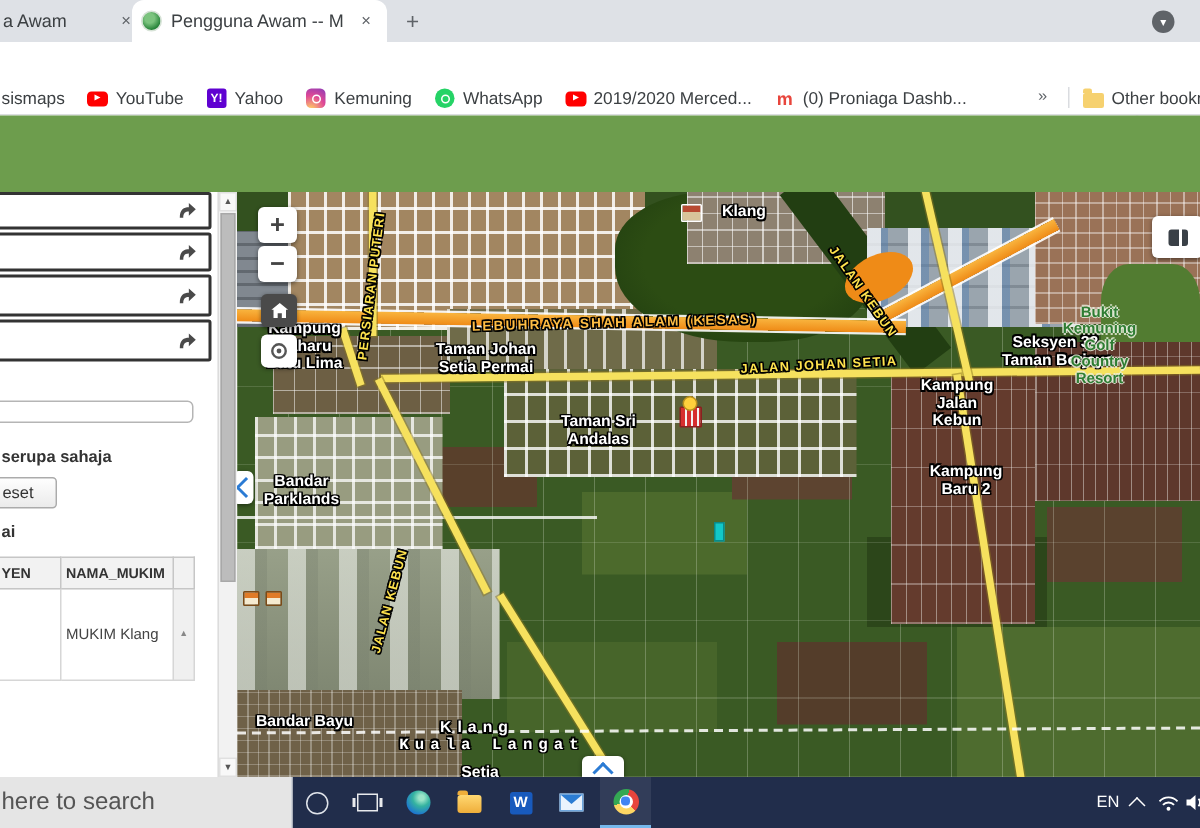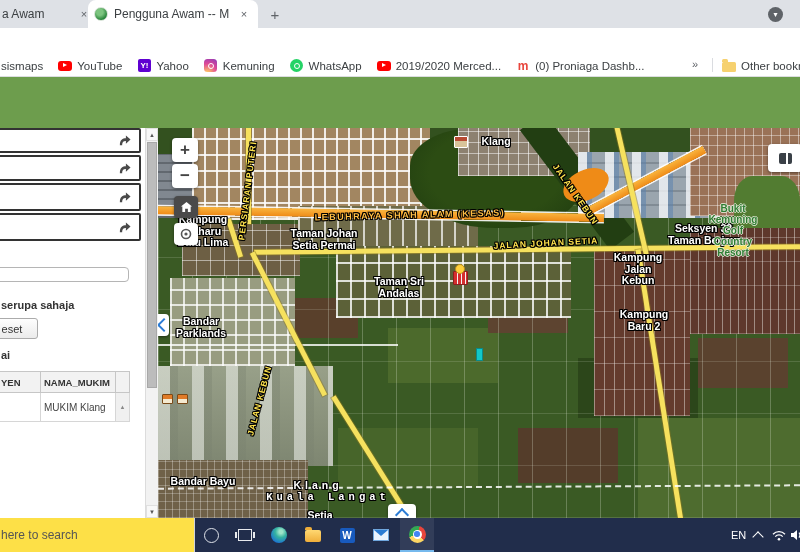--- a/index.html
+++ b/index.html
@@ -61,21 +61,21 @@
   #sidebar{position:absolute;left:0;top:128px;width:158px;height:390px;background:#fff;overflow:hidden}
   .acc{position:absolute;left:-20px;width:161px;height:24px;background:#fff;border:2px solid #333;
        border-radius:2px;box-sizing:border-box;display:flex;align-items:center;justify-content:flex-end;padding-right:7px}
   .field{position:absolute;left:-12px;top:139px;width:141px;height:15px;border:1px solid #b5b5b5;border-radius:4px;background:#fff;box-sizing:border-box}
   .note{position:absolute;left:1px;top:171px;font-size:11px;font-weight:bold;color:#333}
   .sbtn{position:absolute;height:21px;border:1px solid #ababab;border-radius:3px;background:linear-gradient(#fefefe,#ebebeb);
         font-size:11px;color:#333;display:flex;align-items:center;justify-content:center;gap:4px;box-sizing:border-box}
   .res-label{position:absolute;left:1px;top:221px;font-size:11px;font-weight:bold;color:#333}
   .stable{position:absolute;left:-40px;top:243px;width:170px;border:1px solid #c6c6c6;font-size:10px;color:#444;border-collapse:collapse;background:#fff}
   .stable th{background:#f2f2f2;border:1px solid #c6c6c6;font-size:9.5px;color:#333;height:20px;text-align:left;padding:0 3px;font-weight:bold}
-  .stable td{border:1px solid #d6d6d6;height:28px;padding:0 3px;vertical-align:middle}
+  .stable td{border:1px solid #d6d6d6;height:28px;padding:16px 3px;vertical-align:middle}
   .mini-scroll{width:10px;background:#f0f0f0;text-align:center;font-size:6px;color:#888;vertical-align:top;padding-top:2px}
   .sb-scroll{position:absolute;left:145px;top:0;width:13px;height:390px;background:#f2f2f2;border-left:1px solid #dcdcdc;box-sizing:border-box}
   .sb-arrow{position:absolute;left:0;width:12px;height:13px;background:#f8f8f8;color:#555;font-size:6px;
             display:flex;align-items:center;justify-content:center;border:1px solid #e0e0e0;box-sizing:border-box}
   .sb-thumb{position:absolute;left:1px;top:14px;width:10px;height:246px;background:#bcbcbc;border:1px solid #a8a8a8;box-sizing:border-box}
   
   #map{position:absolute;left:158px;top:128px;width:642px;height:390px;background:#33511f;overflow:hidden}
   #map .d{position:absolute}
   .maplabel{position:absolute;transform:translate(-50%,0);color:#fff;font-weight:bold;font-size:10.5px;line-height:1.1;
             text-align:center;white-space:pre-line;pointer-events:none;
@@ -83,22 +83,22 @@
   .maplabel.road{font-size:8.5px;color:#ffe34d;letter-spacing:1px;white-space:nowrap}
   .maplabel.kesas{font-size:9px;color:#ffbe45;letter-spacing:1.5px;white-space:nowrap}
   .maplabel.district{font-size:10.5px;letter-spacing:4px;white-space:nowrap}
   .maplabel.green{color:#2f7d33;font-size:10px;
             text-shadow:-1px 0 0 rgba(235,240,225,.8),1px 0 0 rgba(235,240,225,.8),0 -1px 0 rgba(235,240,225,.8),0 1px 0 rgba(235,240,225,.8)}
   .mbtn{position:absolute;background:#fff;border-radius:4px;box-shadow:0 1px 3px rgba(0,0,0,.45);
         display:flex;align-items:center;justify-content:center;color:#444;font-weight:bold}
   .chev{width:8px;height:8px;border-top:2.5px solid #2b7bd4;border-right:2.5px solid #2b7bd4;display:inline-block}
   
   #taskbar{position:absolute;left:0;top:518px;width:800px;height:34px;background:#212d4b}
-  .tsearch{position:absolute;left:0;top:0;width:195px;height:34px;background:#fde047;display:flex;align-items:center;
-           font-size:12px;color:#555;border-right:1px solid #cfd3da;box-sizing:border-box}
+  .tsearch{position:absolute;left:0;top:0;width:195px;height:34px;background:#e5e5e5;display:flex;align-items:center;
+           font-size:16px;color:#555;border-right:1px solid #cfd3da;box-sizing:border-box}
   .tbi{position:absolute;top:0;width:30px;height:34px;display:flex;align-items:center;justify-content:center}
   .cortana{width:13px;height:13px;border:1.6px solid #dfe3ea;border-radius:50%}
   .taskview{width:12px;height:10px;border:1.4px solid #e8eaed;position:relative}
   .taskview:before{content:"";position:absolute;left:-4px;top:2px;width:1.6px;height:6px;background:#e8eaed}
   .taskview:after{content:"";position:absolute;right:-4px;top:2px;width:1.6px;height:6px;background:#e8eaed}
   .edge{width:16px;height:16px;border-radius:50%;background:radial-gradient(circle at 62% 30%,#9be4c8 0 12%,#35b3a0 38%,#1a6fd4 80%,#15449c 100%)}
   .wfolder{width:16px;height:12px;background:linear-gradient(#ffd872,#efae3a);border-radius:2px;position:relative;margin-top:2px}
   .wfolder:before{content:"";position:absolute;top:-2.6px;left:0;width:7px;height:3px;background:#efae3a;border-radius:2px 2px 0 0}
   .word{width:15px;height:15px;background:#185abd;border-radius:2px;color:#fff;font-size:10px;font-weight:bold;display:flex;align-items:center;justify-content:center}
   .mail{width:16px;height:12px;background:#eaf3fd;border:1px solid #6fa6dd;box-sizing:border-box;position:relative}

